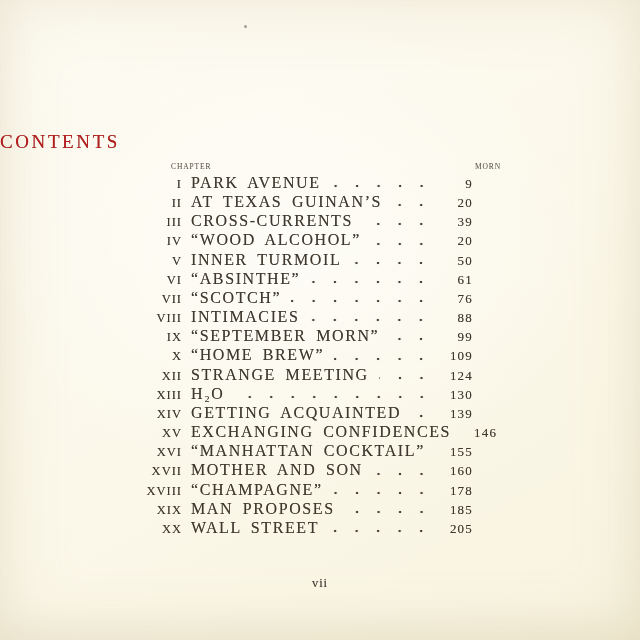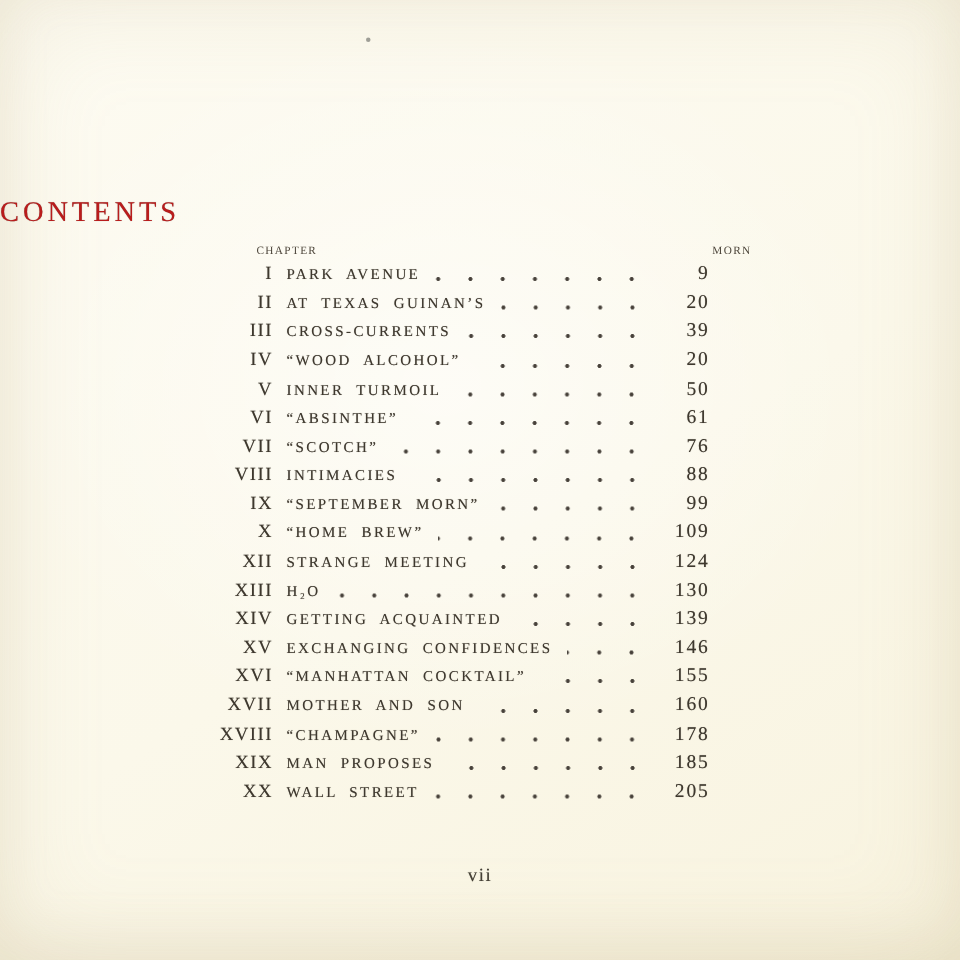--- a/index.html
+++ b/index.html
@@ -36,21 +36,21 @@
   .row {
     display: flex; align-items: baseline; height: 19.17px;
     text-shadow: 0 0 0.5px rgba(62,56,46,0.5);
   }
   .num {
     flex: none; width: 44px; text-align: right;
     font-size: 12.5px; letter-spacing: 1px; white-space: nowrap;
   }
   .title {
     flex: none; margin-left: 9px;
-    font-size: 10px; letter-spacing: 1.6px; word-spacing: 4px; white-space: nowrap;
+    font-size: 16px; letter-spacing: 1.6px; word-spacing: 4px; white-space: nowrap;
   }
   .leader {
     flex: 1; align-self: stretch; position: relative; margin-left: 6px; min-width: 0;
   }
   .leader::after {
     content: ""; position: absolute; left: 4px; right: 1px; bottom: 5px; height: 4px;
     background-image: radial-gradient(circle, #47413a 1.1px, rgba(71,65,58,0) 1.6px);
     background-size: 21.5px 4px; background-repeat: repeat-x;
     background-position: right center;
   }

